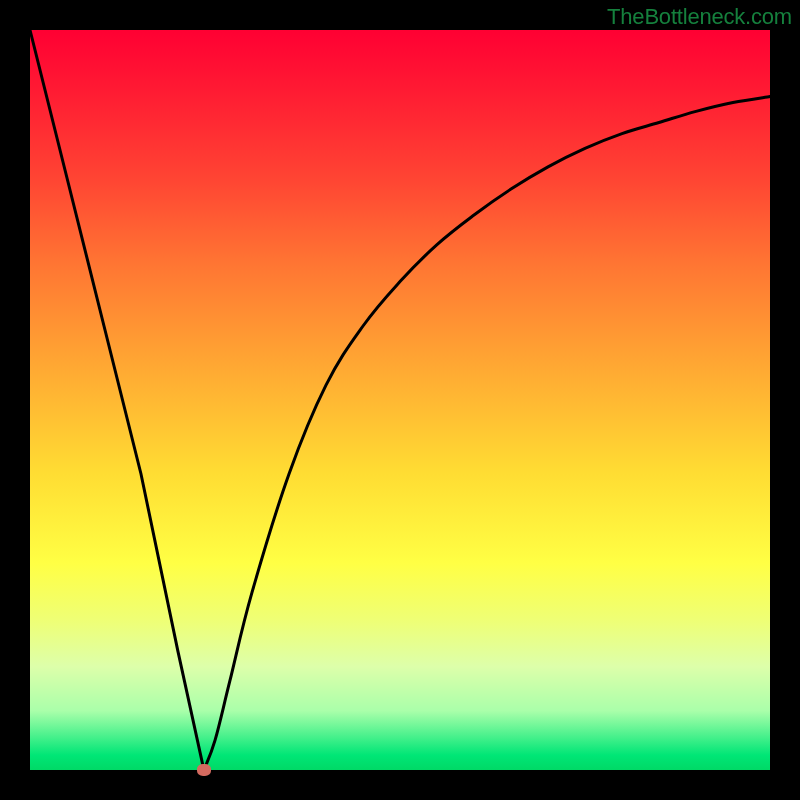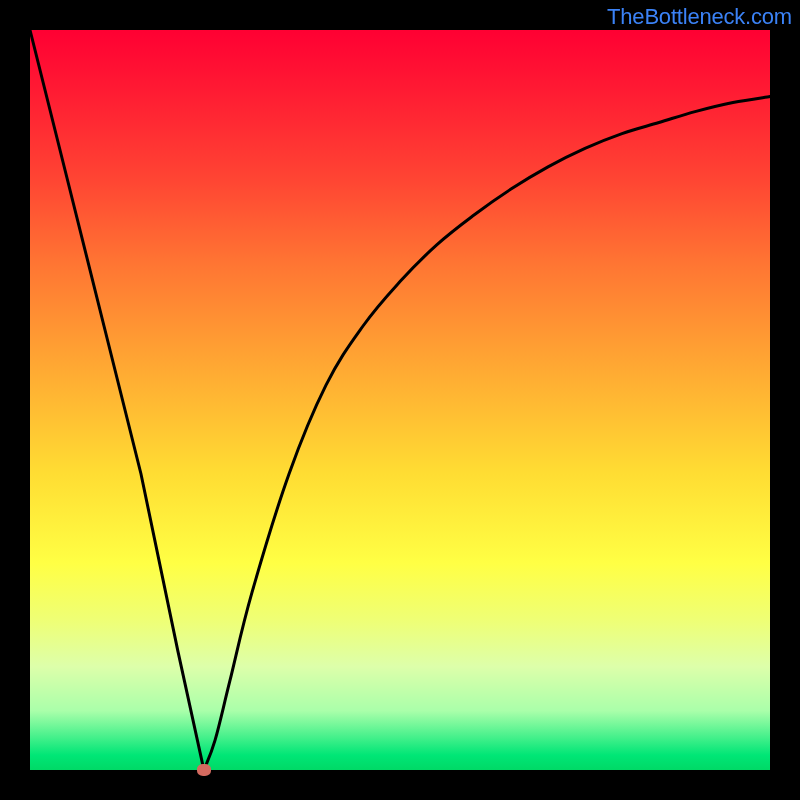--- a/index.html
+++ b/index.html
@@ -29,21 +29,21 @@
       #ddffaa 86%,
       #aaffaa 92%,
       #00e676 98%,
       #00d966 100%
     );
   }
   .attribution {
     position: absolute;
     top: 4px;
     right: 8px;
-    color: #3b82f6;
+    color: #15803d;
     font-size: 22px;
     font-weight: 500;
     letter-spacing: -0.2px;
     z-index: 10;
   }
   svg.curve {
     position: absolute;
     left: 0;
     top: 0;
     width: 740px;

